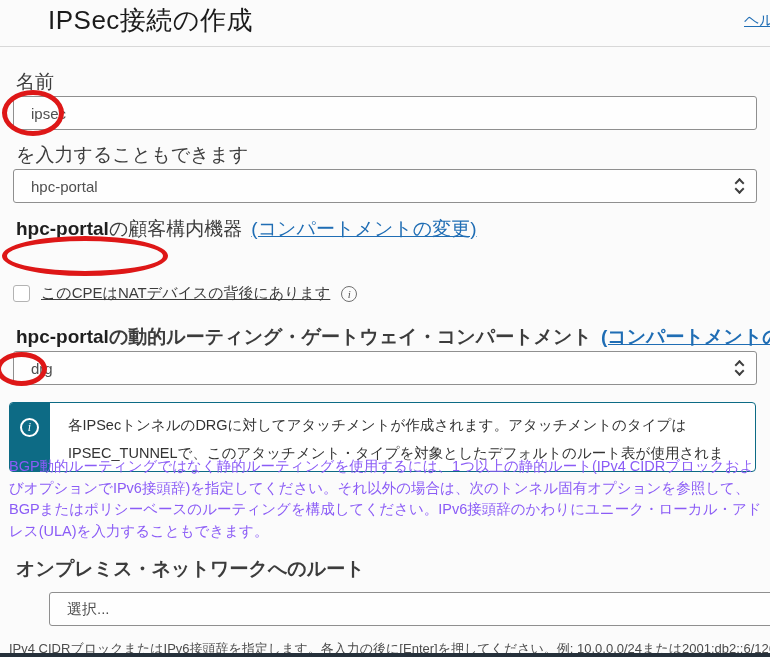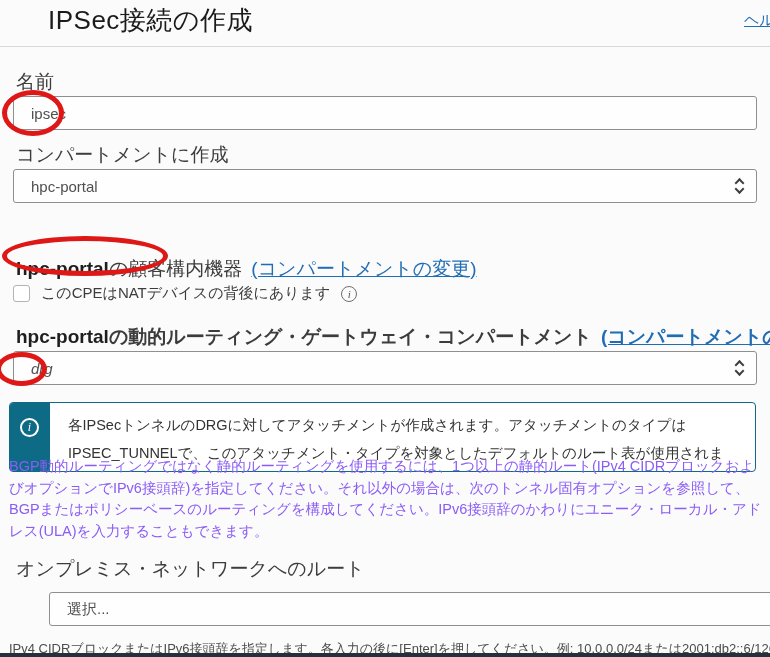--- a/index.html
+++ b/index.html
@@ -34,21 +34,21 @@
     border-radius:8px; transform:rotate(-1.2deg); margin:0 2px; }
 
   .ellipse { position:absolute; border:5px solid #de1717; border-radius:50%;
     background:transparent; pointer-events:none; z-index:6; }
   .ell-name { left:2px;  top:90px;  width:62px;  height:46px; }
   .ell-cpe  { left:2px;  top:236px; width:166px; height:40px; border-width:5px; }
   .ell-drg  { left:-4px; top:352px; width:51px;  height:34px; }
 
   .check-row { position:absolute; left:13px; top:284px; display:flex; align-items:center; gap:11px; }
   .checkbox { width:17px; height:17px; background:#fff; border:1px solid #b3b3b3; border-radius:3px; }
-  .check-label { font-size:15px; color:#3c3c3c; white-space:nowrap; }
+  .check-label { font-size:15px; color:#3c3c3c; white-space:nowrap;text-decoration:underline; }
   .info-circ { width:16px; height:16px; border:1px solid #6f6f6f; border-radius:50%;
     display:flex; align-items:center; justify-content:center;
     font:italic 11px "Liberation Serif","DejaVu Serif",serif; color:#555; }
 
   .infobox { position:absolute; left:9px; top:402px; width:747px; height:70px;
     border:1px solid #0d6b85; border-radius:4px; background:#fff; overflow:hidden; }
   .infobox .bar { position:absolute; left:0; top:0; width:40px; height:100%; background:#0d6b85; }
   .infobox .icirc { position:absolute; left:10px; top:15px; width:19px; height:19px;
     border:2px solid #fff; border-radius:50%; display:flex; align-items:center; justify-content:center;
     font:italic 12px "Liberation Serif","DejaVu Serif",serif; color:#fff; }
@@ -59,43 +59,43 @@
     font-size:14.5px; line-height:21.5px; color:#8b5cf6; }
 
   .help-text { position:absolute; left:9px; top:640px; font-size:13px; color:#4c4c4c; white-space:nowrap; }
 
   .bottom-bar { position:absolute; left:0; top:653px; width:770px; height:4px; background:#25303a; }
 
   .pos-lbl-name  { top:69px; }
   .pos-in-name   { top:96px; }
   .pos-lbl-comp  { top:142px; }
   .pos-sel-comp  { top:169px; }
-  .pos-lbl-cpe   { top:216px;margin-top:40px; }
+  .pos-lbl-cpe   { top:216px; }
   .pos-sel-cpe   { top:242px; }
   .pos-lbl-drg   { top:324px;font-weight:bold; }
-  .pos-sel-drg   { top:351px;font-style:italic; }
-  .pos-lbl-rts   { top:556px; }
+  .pos-sel-drg   { top:351px; }
+  .pos-lbl-rts   { top:556px;font-weight:bold; }
   .pos-sel-rts   { top:592px;margin-left:36px; }
 </style>
 </head>
 <body>
 
 <div class="page">
 
   <div class="title">IPSec接続の作成</div>
   <a class="help-link">ヘルプ</a>
   <div class="hdr-divider"></div>
 
   <div class="lbl pos-lbl-name">名前</div>
   <div class="field pos-in-name">
     <span class="val">ipsec</span>
   </div>
   <div class="ellipse ell-name"></div>
 
-  <div class="lbl pos-lbl-comp">コンパートメントに作成</div>
+  <div class="lbl pos-lbl-comp">を入力することもできます</div>
   <div class="field pos-sel-comp">
     <span class="val">hpc-portal</span>
     <span class="carets">
       <span class="caret up"></span>
         <span class="caret down"></span>
     </span>
   </div>
 
   <div class="lbl pos-lbl-cpe">
     <b>hpc-portal</b><span>の顧客構内機器</span><span class="chg-link">(コンパートメントの変更)</span>

